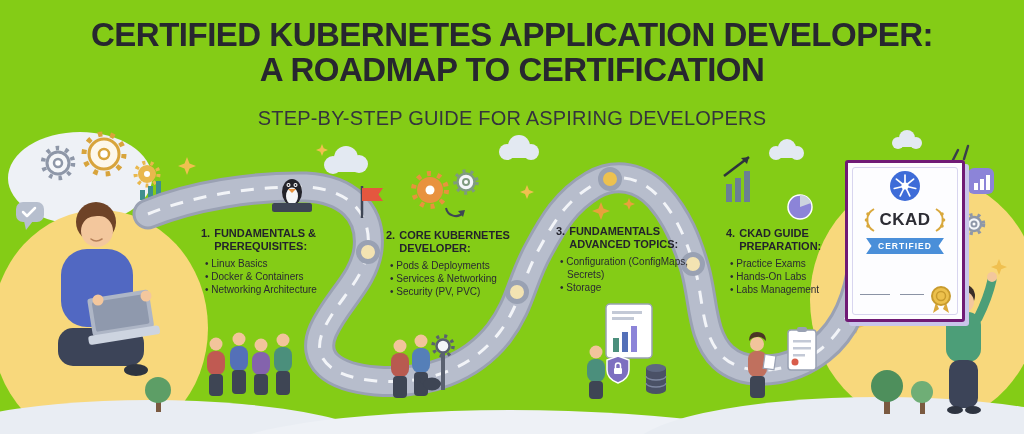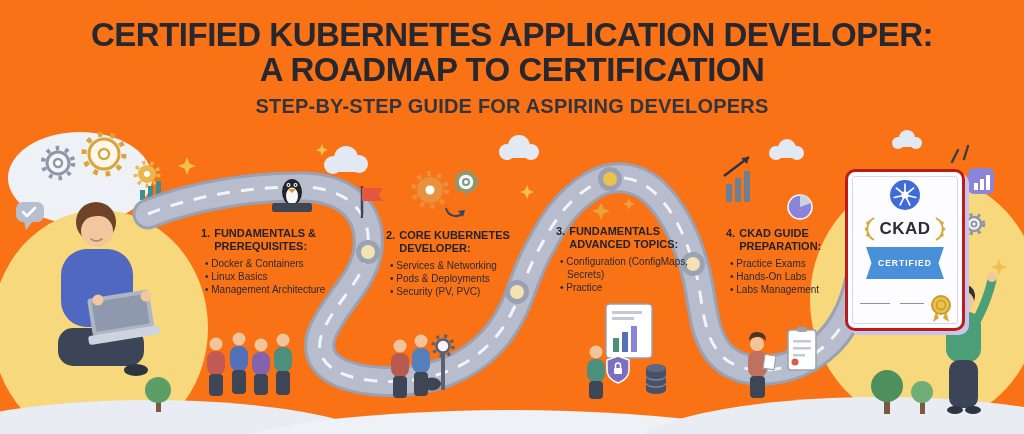--- a/index.html
+++ b/index.html
@@ -1,45 +1,45 @@
 <!DOCTYPE html>
 <html><head>
 <meta charset="utf-8">
 <style>
   html,body{margin:0;padding:0;background:#ffffff;}
   .canvas{
-    position:relative;width:1024px;height:434px;overflow:hidden;background:#f97316;
+    position:relative;width:1024px;height:434px;overflow:hidden;background:#84cc16;
     font-family:"Liberation Sans",sans-serif;color:#24242c;
   }
   .bg{position:absolute;inset:0;width:1024px;height:434px;}
 
   
   .header{position:absolute;top:18px;left:0;right:0;text-align:center;z-index:3;}
   .title-line{font-size:33px;font-weight:700;letter-spacing:-0.5px;line-height:1.06;color:#27272f;}
-  .subtitle{font-size:20px;font-weight:700;letter-spacing:0.2px;margin-top:7px;color:#34343d;}
+  .subtitle{font-size:20px;font-weight:400;letter-spacing:0.2px;margin-top:19px;color:#34343d;}
 
   
   .step{position:absolute;z-index:3;}
   .step-head{display:flex;gap:4px;font-weight:700;font-size:11px;line-height:1.18;color:#23232b;}
   .step-num{flex:none;}
   .step-items{list-style:none;margin:4px 0 0;padding:0 0 0 2px;font-size:10px;line-height:1.32;color:#2a2a32;}
   .step-items li{padding-left:9px;text-indent:-7px;}
   .step-items li::before{content:"• ";}
 
   
-  .cert{position:absolute;left:845px;top:169px;width:114px;height:156px;z-index:3;
-    background:#fdfdff;border:3px solid #b91c1c;border-radius:10px;box-shadow:4px 4px 0 #c9c5ea;}
+  .cert{position:absolute;left:845px;top:160px;width:114px;height:156px;z-index:3;
+    background:#fdfdff;border:3px solid #701a75;border-radius:3px;box-shadow:4px 4px 0 #c9c5ea;}
   .cert-inner{position:absolute;inset:4px;border:1px solid #d8d5ef;border-radius:3px;}
   .cert-logo{position:absolute;top:6px;left:50%;transform:translateX(-50%);}
   .cert-title-row{position:absolute;top:44px;left:0;right:0;display:flex;align-items:center;justify-content:center;gap:3px;}
   .cert-title{font-size:17px;font-weight:700;letter-spacing:0.5px;color:#2c2c34;}
   .laurel-right{transform:scaleX(-1);}
   .cert-ribbon{position:absolute;top:75px;left:50%;transform:translateX(-50%);
     background:#4a8fd9;color:#ffffff;font-size:8.5px;font-weight:700;letter-spacing:1px;
-    padding:11px 12px;white-space:nowrap;
+    padding:3px 12px;white-space:nowrap;
     clip-path:polygon(0% 0%,100% 0%,93% 50%,100% 100%,0% 100%,7% 50%);}
   .sig{position:absolute;border-top:1.5px solid #8b93a5;height:0;}
   .sig-left{left:12px;bottom:24px;width:30px;}
   .sig-right{left:52px;bottom:24px;width:24px;}
   .cert-seal{position:absolute;right:8px;bottom:4px;}
 </style>
 </head>
 <body>
 
 <div class="canvas">
@@ -299,52 +299,52 @@
 
   <section class="step" style="left:201px;top:227px;width:155px;">
     <div class="step-head">
       <span class="step-num">1.</span>
       <span class="step-title">
         <span>FUNDAMENTALS &amp;</span><br>
         <span>PREREQUISITES:</span>
       </span>
     </div>
     <ul class="step-items">
+      <li>Linux Basics</li>
       <li>Docker &amp; Containers</li>
-      <li>Linux Basics</li>
-      <li>Management Architecture</li>
+      <li>Networking Architecture</li>
     </ul>
   </section>
 
   <section class="step" style="left:386px;top:229px;width:140px;">
     <div class="step-head">
       <span class="step-num">2.</span>
       <span class="step-title">
         <span>CORE KUBERNETES</span><br>
         <span>DEVELOPER:</span>
       </span>
     </div>
     <ul class="step-items">
+      <li>Pods &amp; Deployments</li>
       <li>Services &amp; Networking</li>
-      <li>Pods &amp; Deployments</li>
       <li>Security (PV, PVC)</li>
     </ul>
   </section>
 
   <section class="step" style="left:556px;top:225px;width:142px;">
     <div class="step-head">
       <span class="step-num">3.</span>
       <span class="step-title">
         <span>FUNDAMENTALS</span><br>
         <span>ADVANCED TOPICS:</span>
       </span>
     </div>
     <ul class="step-items">
       <li>Configuration (ConfigMaps, Secrets)</li>
-      <li>Practice</li>
+      <li>Storage</li>
     </ul>
   </section>
 
   <section class="step" style="left:726px;top:227px;width:132px;">
     <div class="step-head">
       <span class="step-num">4.</span>
       <span class="step-title">
         <span>CKAD GUIDE</span><br>
         <span>PREPARATION:</span>
       </span>

